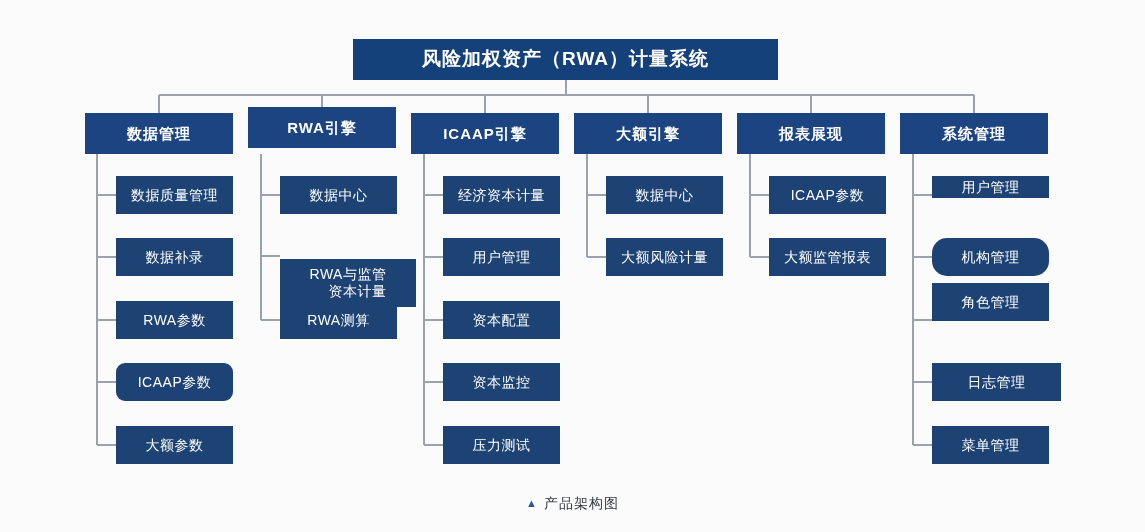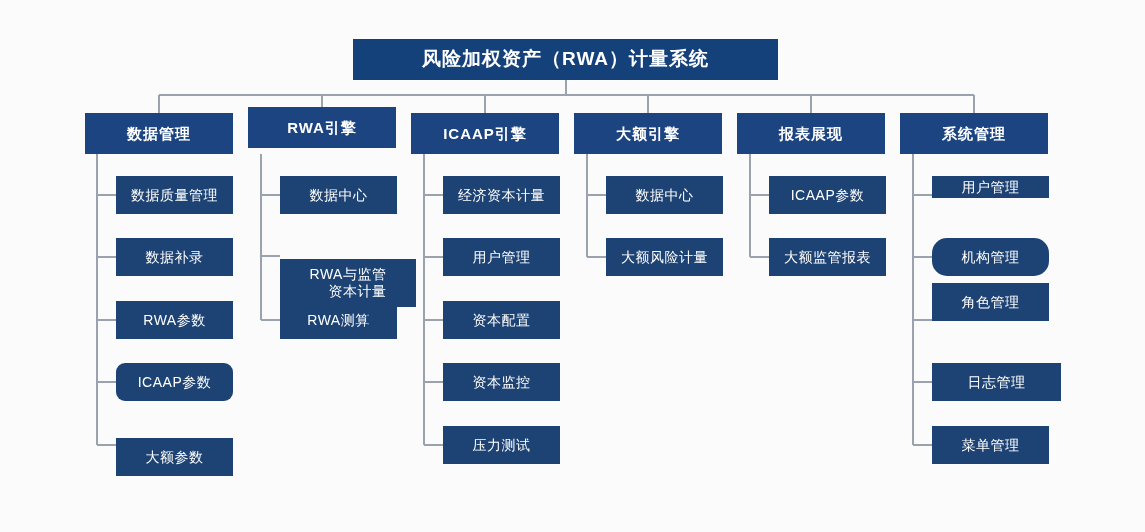--- a/index.html
+++ b/index.html
@@ -115,21 +115,21 @@
       <path d="M913 382 H932" stroke="#9aa3ad" stroke-width="1.4" fill="none" shape-rendering="crispEdges"></path>
       <path d="M913 445 H932" stroke="#9aa3ad" stroke-width="1.4" fill="none" shape-rendering="crispEdges"></path>
     </svg>
   <div id="nodes">
       <div class="node root" style="left: 353px; top: 39px; width: 425px; height: 41px;">风险加权资产（RWA）计量系统</div>
       <div class="node header" style="left: 85px; top: 113px; width: 148px; height: 41px;">数据管理</div>
       <div class="node leaf" style="left: 116px; top: 176px; width: 117px; height: 38px;">数据质量管理</div>
       <div class="node leaf" style="left: 116px; top: 238px; width: 117px; height: 38px;">数据补录</div>
       <div class="node leaf" style="left: 116px; top: 301px; width: 117px; height: 38px;">RWA参数</div>
       <div class="node leaf" style="left: 116px; top: 363px; width: 117px; height: 38px; border-radius: 9px;">ICAAP参数</div>
-      <div class="node leaf" style="left: 116px; top: 426px; width: 117px; height: 38px; margin-top: 12px;">大额参数</div>
+      <div class="node leaf" style="left: 116px; top: 426px; width: 117px; height: 38px;">大额参数</div>
       <div class="node header" style="left: 248px; top: 107px; width: 148px; height: 41px;">RWA引擎</div>
       <div class="node leaf" style="left: 280px; top: 176px; width: 117px; height: 38px;">数据中心</div>
       <div class="node leaf" style="left: 280px; top: 232px; width: 136px; height: 48px; margin-top: 27px;">RWA与监管
 资本计量</div>
       <div class="node leaf" style="left: 280px; top: 301px; width: 117px; height: 38px;">RWA测算</div>
       <div class="node header" style="left: 411px; top: 113px; width: 148px; height: 41px;">ICAAP引擎</div>
       <div class="node leaf" style="left: 443px; top: 176px; width: 117px; height: 38px;">经济资本计量</div>
       <div class="node leaf" style="left: 443px; top: 238px; width: 117px; height: 38px;">用户管理</div>
       <div class="node leaf" style="left: 443px; top: 301px; width: 117px; height: 38px;">资本配置</div>
       <div class="node leaf" style="left: 443px; top: 363px; width: 117px; height: 38px;">资本监控</div>
@@ -140,13 +140,16 @@
       <div class="node header" style="left: 737px; top: 113px; width: 148px; height: 41px;">报表展现</div>
       <div class="node leaf" style="left: 769px; top: 176px; width: 117px; height: 38px;">ICAAP参数</div>
       <div class="node leaf" style="left: 769px; top: 238px; width: 117px; height: 38px;">大额监管报表</div>
       <div class="node header" style="left: 900px; top: 113px; width: 148px; height: 41px;">系统管理</div>
       <div class="node leaf" style="left: 932px; top: 176px; width: 117px; height: 22px;">用户管理</div>
       <div class="node leaf" style="left: 932px; top: 238px; width: 117px; height: 38px; border-radius: 15px;">机构管理</div>
       <div class="node leaf" style="left: 932px; top: 283px; width: 117px; height: 38px;">角色管理</div>
       <div class="node leaf" style="left: 932px; top: 363px; width: 129px; height: 38px;">日志管理</div>
       <div class="node leaf" style="left: 932px; top: 426px; width: 117px; height: 38px;">菜单管理</div>
     </div>
+  <div id="caption">
+    <span class="marker">▲</span><span>产品架构图</span>
+  </div>
 </div>
 
 </body></html>

